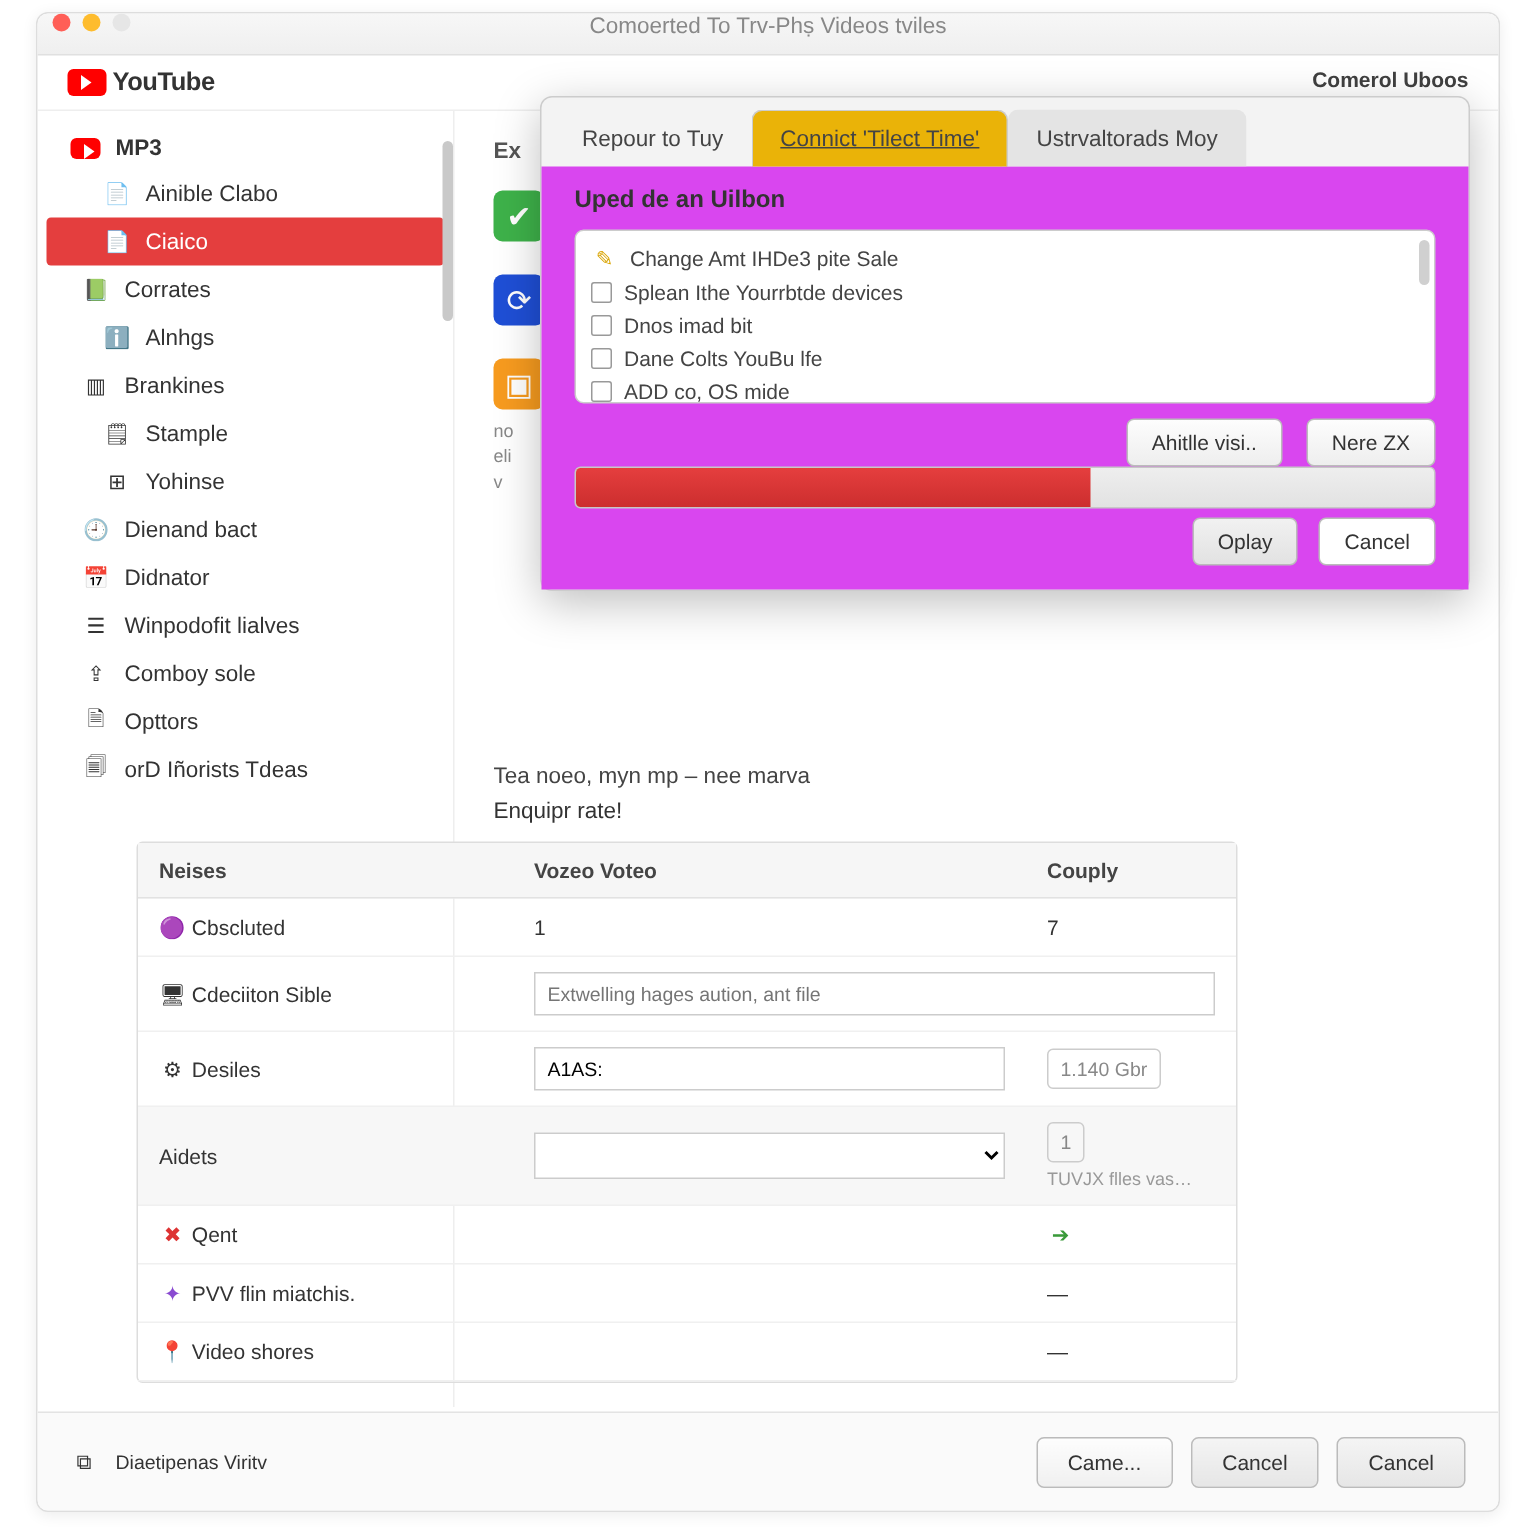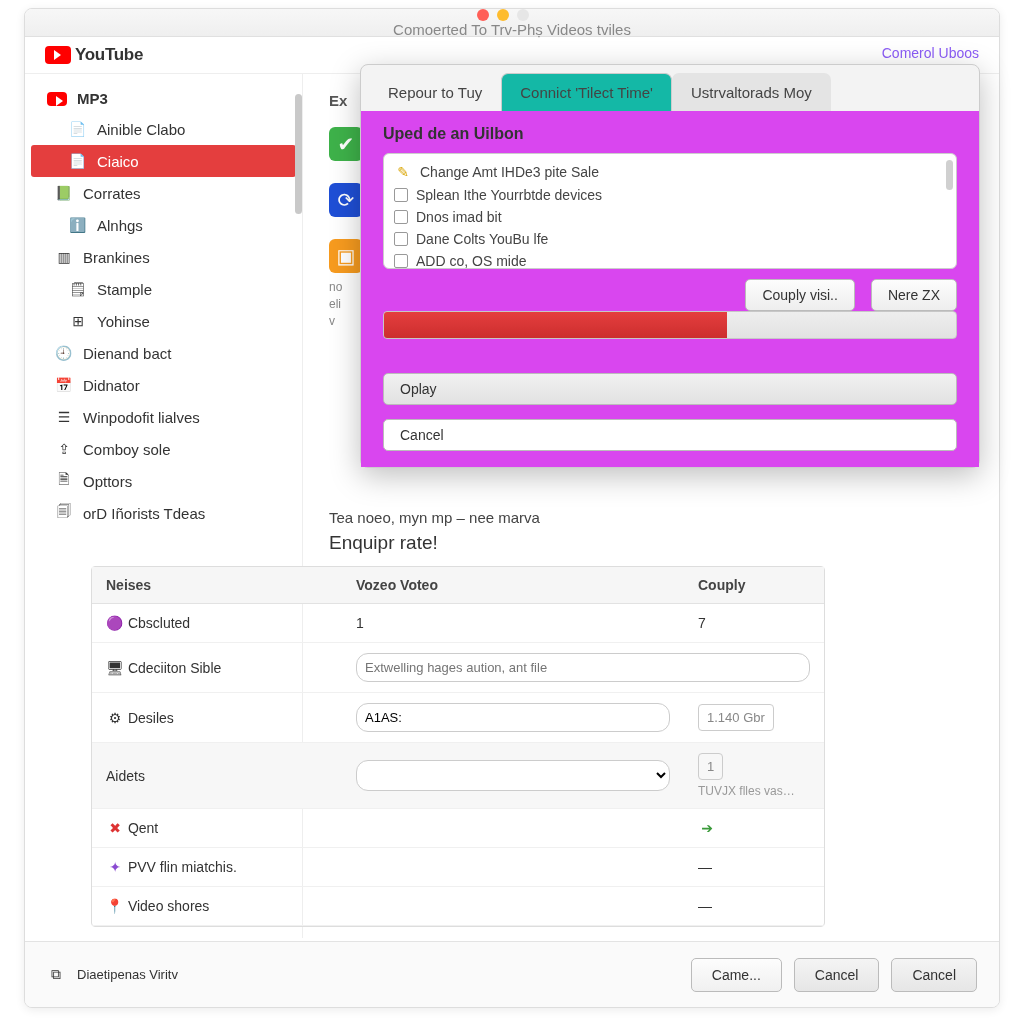--- a/index.html
+++ b/index.html
@@ -19,37 +19,36 @@
   background: #fff;
   border: 1px solid #ddd;
   border-radius: 8px;
   box-shadow: 0 2px 10px rgba(0,0,0,.08);
   overflow: hidden;
 }
 .titlebar {
   height: 28px;
   background: linear-gradient(#f7f7f7,#efefef);
   border-bottom: 1px solid #e0e0e0;
-  display: flex; align-items: center;
+  display: flex; align-items: flex-start;
   padding: 0 10px;
-  flex-direction: column;
 }
 .traffic { display:flex; gap:8px; width:70px; }
 .dot { width:12px; height:12px; border-radius:50%; }
 .dot.r{background:#ff5f57;} .dot.y{background:#febc2e;} .dot.g{background:#e6e6e6;}
 .title { flex:1; text-align:center; color:#888; font-size:15px; font-weight:500; }
 .logobar {
   padding: 8px 20px;
   display:flex; 
   border-bottom: 1px solid #eee;
 }
 .ytlogo { display:flex; align-items:center; gap:4px; font-weight:700; font-size:17px; letter-spacing:-0.3px;}
 .ytmark { width:26px; height:18px; background:#f00; border-radius:4px; position:relative;}
 .ytmark::after{ content:''; position:absolute; left:9px; top:4px; border-left:7px solid #fff; border-top:5px solid transparent; border-bottom:5px solid transparent;}
-.rightlink { margin-left:auto; color:#8b5cf6; font-size:14px;}
+.rightlink { margin-left:auto; color:#404040; font-size:14px;font-weight:bold;}
 .body { display:flex; height: calc(100% - 28px - 40px - 66px); }
 .sidebar {
   width: 278px;
   border-right: 1px solid #eee;
   padding-top: 10px;
   position: relative;
 }
 .sidebar::after{
   content:''; position:absolute; right:0; top:20px; width:7px; height:120px;
   background:#c9c9c9; border-radius:4px;
@@ -58,36 +57,36 @@
 .sb-item { padding:7px 22px 7px 44px; display:flex; align-items:center; gap:10px; font-size:15px; color:#333; cursor:default;}
 .sb-item.lvl1{ padding-left:30px;}
 .sb-item.sel { background:#e43e3e; color:#fff; border-radius:3px; margin:0 6px; padding-left:38px;}
 .icon { width:18px; height:18px; display:inline-flex; align-items:center; justify-content:center; font-size:14px;}
 .content { flex:1; padding: 18px 26px; position:relative; }
 .panelhead { font-weight:700; color:#555; font-size:15px;}
 .iconcol { display:flex; flex-direction:column; gap:22px; margin-top:18px;}
 .bigicon { width:34px; height:34px; border-radius:6px; display:flex; align-items:center; justify-content:center; color:#fff; font-size:20px;}
 .smalltxt { color:#888; font-size:12px; line-height:1.4; margin-top:6px;}
 .sec-text { font-size:15px; color:#444; margin-top:180px;}
-.subtext { margin-top:6px; font-size:19px;}
+.subtext { margin-top:6px; font-size:15px;}
 .table {
   margin-top: 12px;
   border:1px solid #ddd;
   border-radius:4px;
   width: 734px;
   margin-left:-238px;
 }
 .thead, .trow { display:flex; align-items:center; }
 .thead { background:#f6f6f6; border-bottom:1px solid #e2e2e2;}
 .th, .td { padding:10px 14px; font-size:14px; }
 .col1{ width:250px;} .col2{ flex:1;} .col3{width:140px;}
 .th{ font-weight:600; color:#444;}
 .trow { border-bottom:1px solid #f0f0f0;}
 .td input, .td select {
-  width:100%; padding:6px 8px; border:1px solid #ccc; border-radius:12px; font-size:13px; background:#fff;
+  width:100%; padding:6px 8px; border:1px solid #ccc; border-radius:0; font-size:13px; background:#fff;
 }
 .td .pill{ display:inline-block; padding:5px 8px; border:1px solid #ccc; border-radius:4px; color:#888; font-size:13px;}
 .bottombar{
   position:absolute; bottom:0; left:0; right:0;
   height:66px;
   border-top:1px solid #e3e3e3;
   background:#fafafa;
   display:flex; align-items:center; padding:0 22px; gap:12px;
 }
 .btn{
@@ -105,21 +104,21 @@
   border:1px solid #ccc;
   border-radius:8px;
   box-shadow:0 8px 30px rgba(0,0,0,.25);
   z-index:50;
 }
 .tabs{ display:flex; padding:8px 8px 0;}
 .tab{
   padding:10px 18px; font-size:15px; border:1px solid transparent;
   border-bottom:none; border-radius:7px 7px 0 0; color:#444; cursor:default;
 }
-.tab.active{ background:#14b8a6; border-color:#ccc;}
+.tab.active{ background:#eab308; border-color:#ccc;text-decoration:underline;}
 .tab.grey{ background:#e4e4e4;}
 .dlgbody{ background:#d946ef; padding:14px 22px 16px;}
 .dlg-h{ font-weight:700; font-size:16px; margin-bottom:10px;}
 .listbox{
   background:#fff; border:1px solid #ccc; border-radius:6px;
   padding:6px 10px; height:116px; position:relative;
 }
 .listbox::after{
   content:''; position:absolute; right:3px; top:6px; width:7px; height:30px; background:#d0d0d0; border-radius:4px;
 }
@@ -129,21 +128,21 @@
 .dlg-btn{
   padding:7px 16px; border:1px solid #bbb; border-radius:5px;
   background:linear-gradient(#fdfdfd,#eee); font-size:14px;
 }
 .prog-h{ font-weight:700; font-size:16px; margin:18px 0 8px; color:#333;}
 .progress{
   height:28px; border:1px solid #c7c7c7; border-radius:4px;
   background:linear-gradient(#eee,#e2e2e2); overflow:hidden;
 }
 .progress .fill{ height:100%; width:60%; background:linear-gradient(#e53e3e,#cc2e2e);}
-.finalrow{ display:flex; justify-content:flex-end; gap:14px; margin-top:34px;flex-direction:column;}
+.finalrow{ display:flex; justify-content:flex-end; gap:14px; margin-top:6px;}
 .tinytxt{ font-size:12px; color:#999; margin-top:4px;}
 </style>
 </head>
 <body>
 
 <div class="window">
   <div class="titlebar">
     <div class="traffic">
       <div class="dot r"></div>
       <div class="dot y"></div>
@@ -323,21 +322,21 @@
       <div class="lbrow">
           <span class="chk"></span>
           <span>Dane Colts YouBu lfe</span>
         </div>
       <div class="lbrow">
           <span class="chk"></span>
           <span>ADD co, OS mide</span>
         </div>
     </div>
     <div class="dlg-btnrow">
-      <div class="dlg-btn">Couply visi..</div>
+      <div class="dlg-btn">Ahitlle visi..</div>
       <div class="dlg-btn">Nere ZX</div>
     </div>
     <div class="progress">
         <div class="fill"></div>
       </div>
     <div class="finalrow">
       <div class="dlg-btn" style="background:linear-gradient(#f1f1f1,#e2e2e2)">Oplay</div>
       <div class="dlg-btn" style="background:#fff">Cancel</div>
     </div>
   </div>

